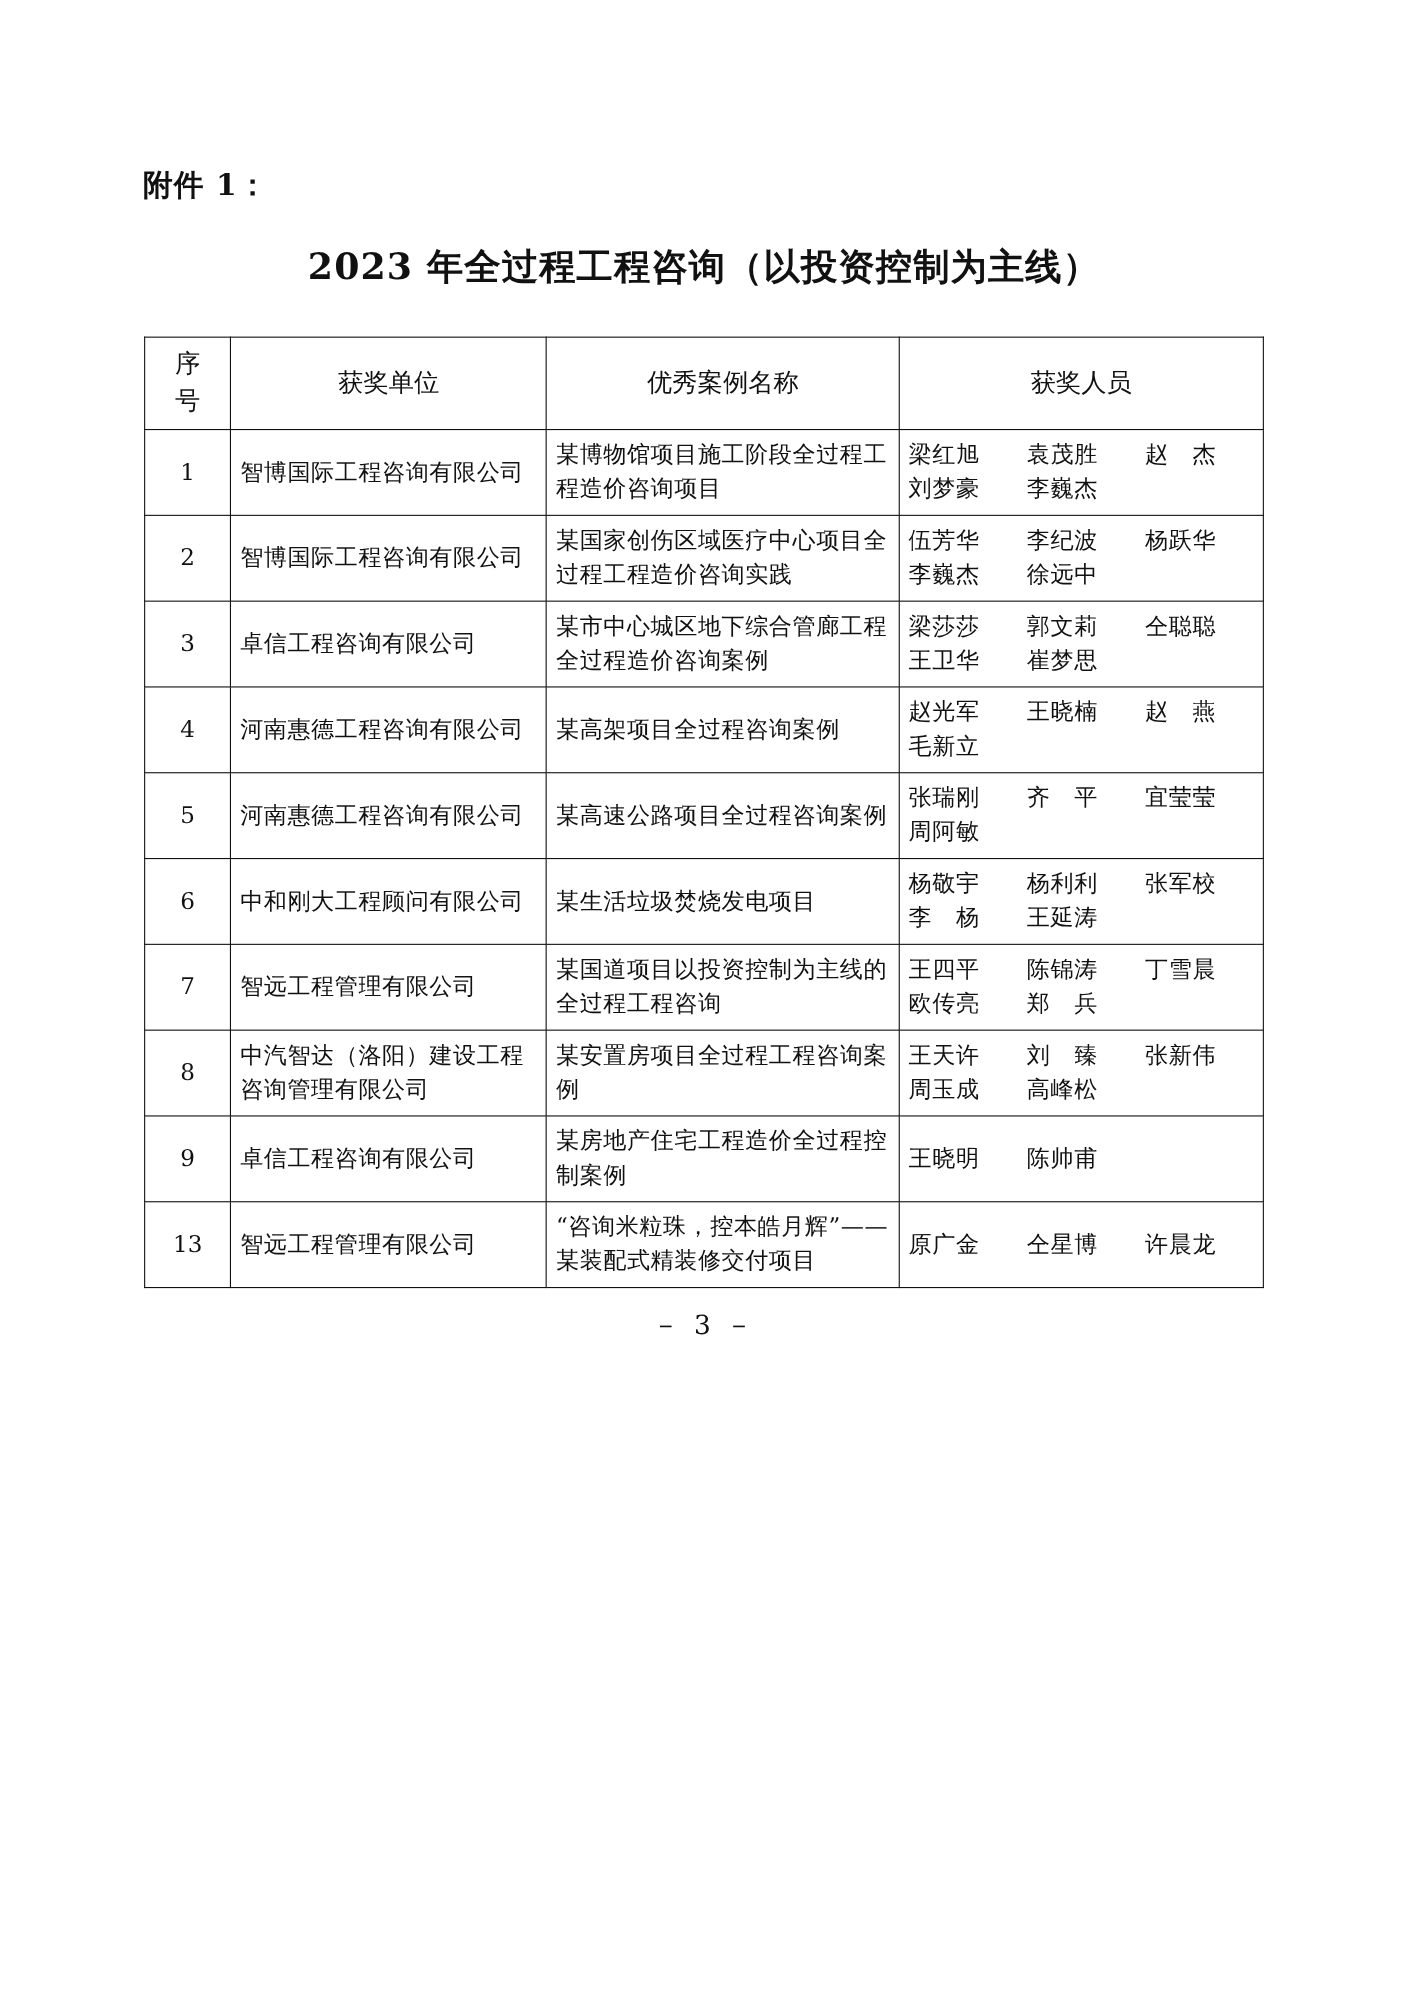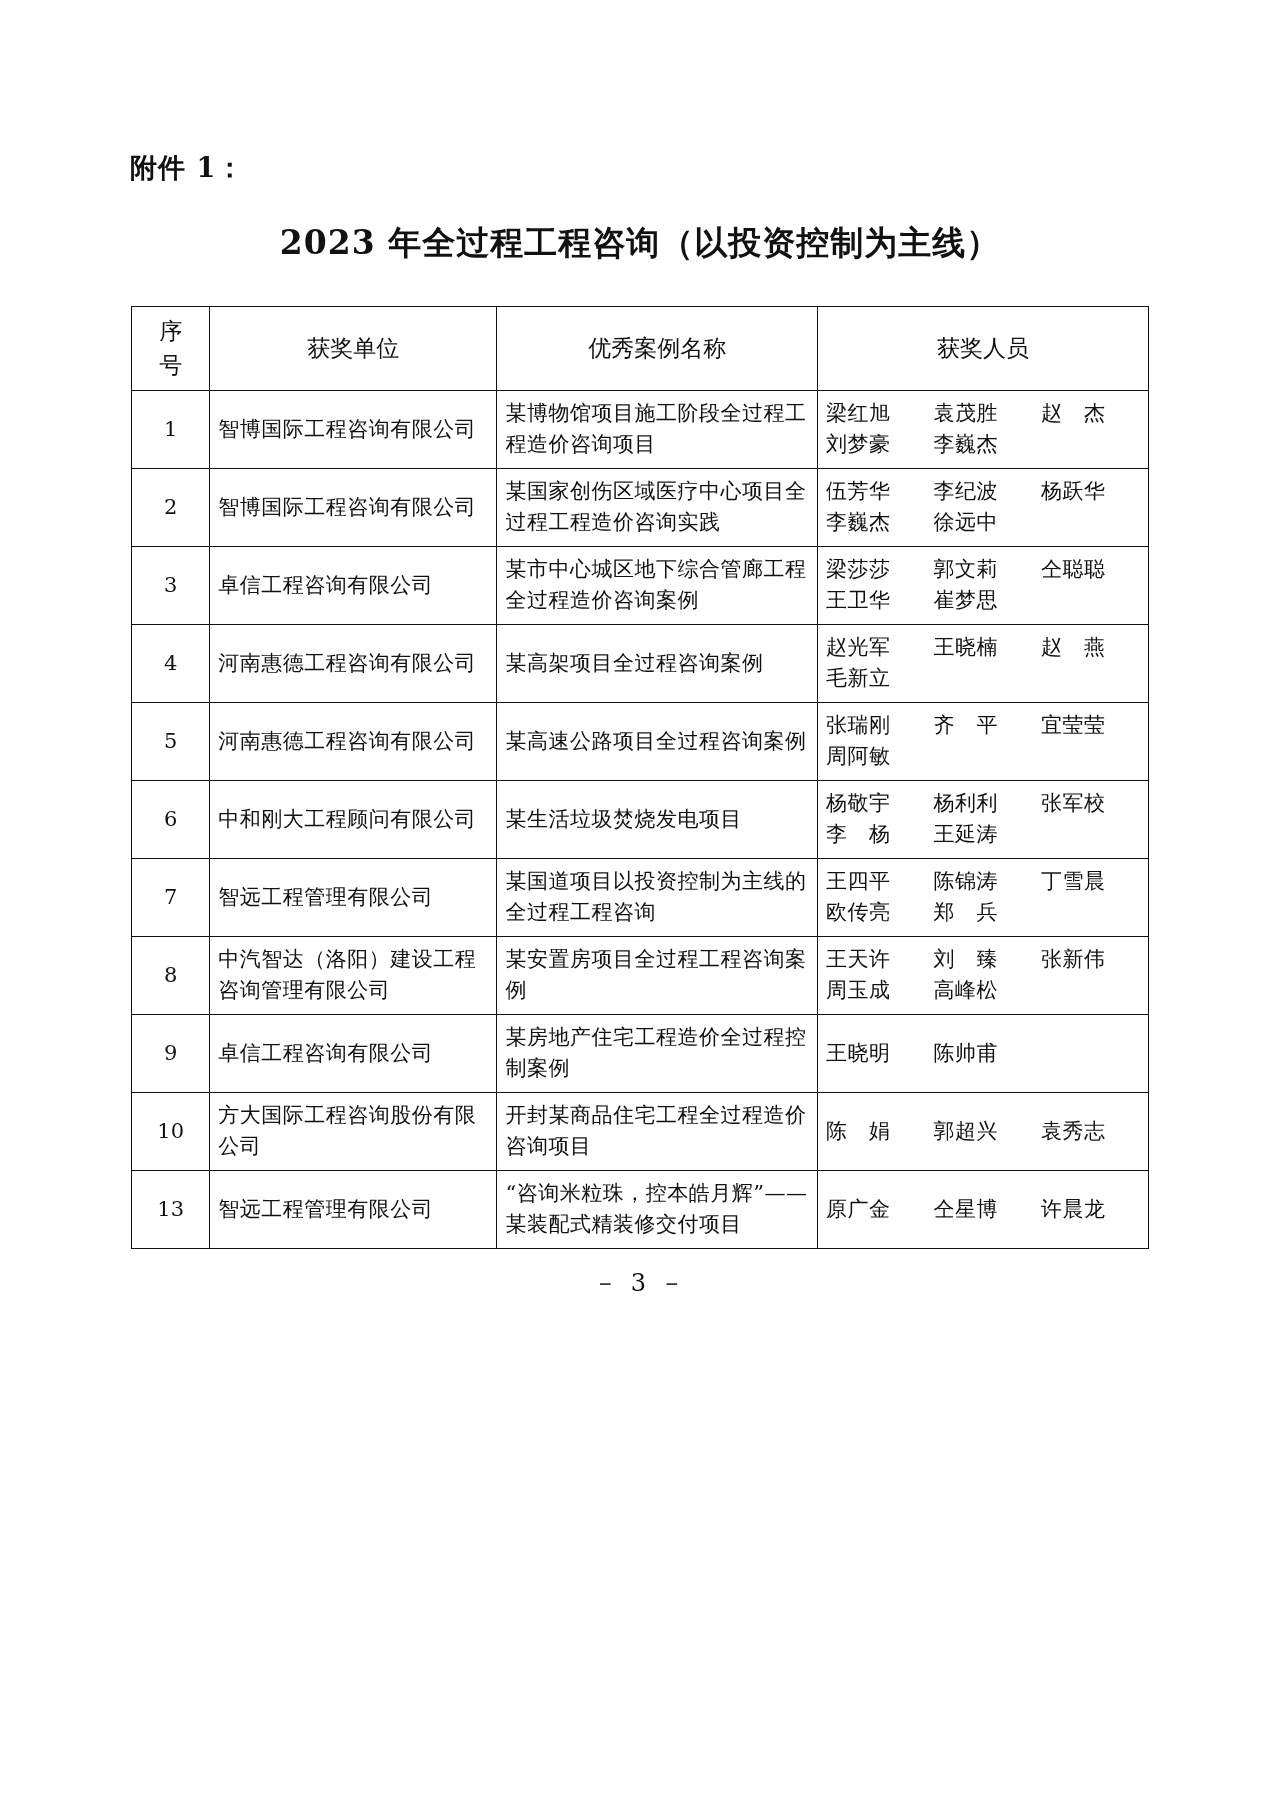--- a/index.html
+++ b/index.html
@@ -177,28 +177,20 @@
         </tr>
         <tr>
           <td class="col-idx cell-index">9</td>
           <td class="col-unit cell-unit">卓信工程咨询有限公司</td>
           <td class="col-case cell-case">某房地产住宅工程造价全过程控制案例</td>
           <td class="col-people cell-people">
             <span class="people-line">王晓明　　陈帅甫</span>
           </td>
         </tr>
         <tr>
-          <td class="col-idx cell-index">10</td>
-          <td class="col-unit cell-unit">方大国际工程咨询股份有限公司</td>
-          <td class="col-case cell-case">开封某商品住宅工程全过程造价咨询项目</td>
-          <td class="col-people cell-people">
-            <span class="people-line">陈　娟　　郭超兴　　袁秀志</span>
-          </td>
-        </tr>
-        <tr>
           <td class="col-idx cell-index">13</td>
           <td class="col-unit cell-unit">智远工程管理有限公司</td>
           <td class="col-case cell-case">“咨询米粒珠，控本皓月辉”——某装配式精装修交付项目</td>
           <td class="col-people cell-people">
             <span class="people-line">原广金　　仝星博　　许晨龙</span>
           </td>
         </tr>
       </tbody>
   </table>
 

